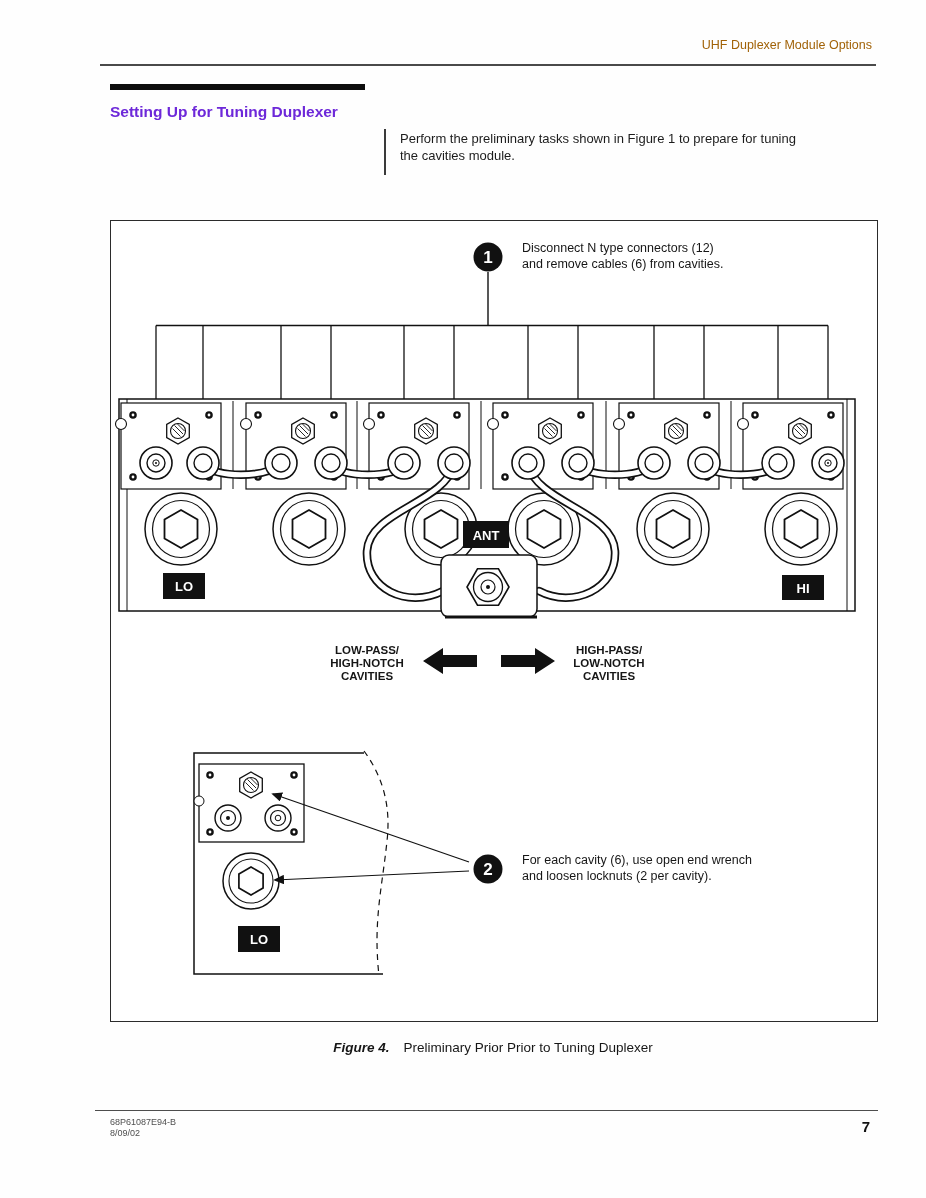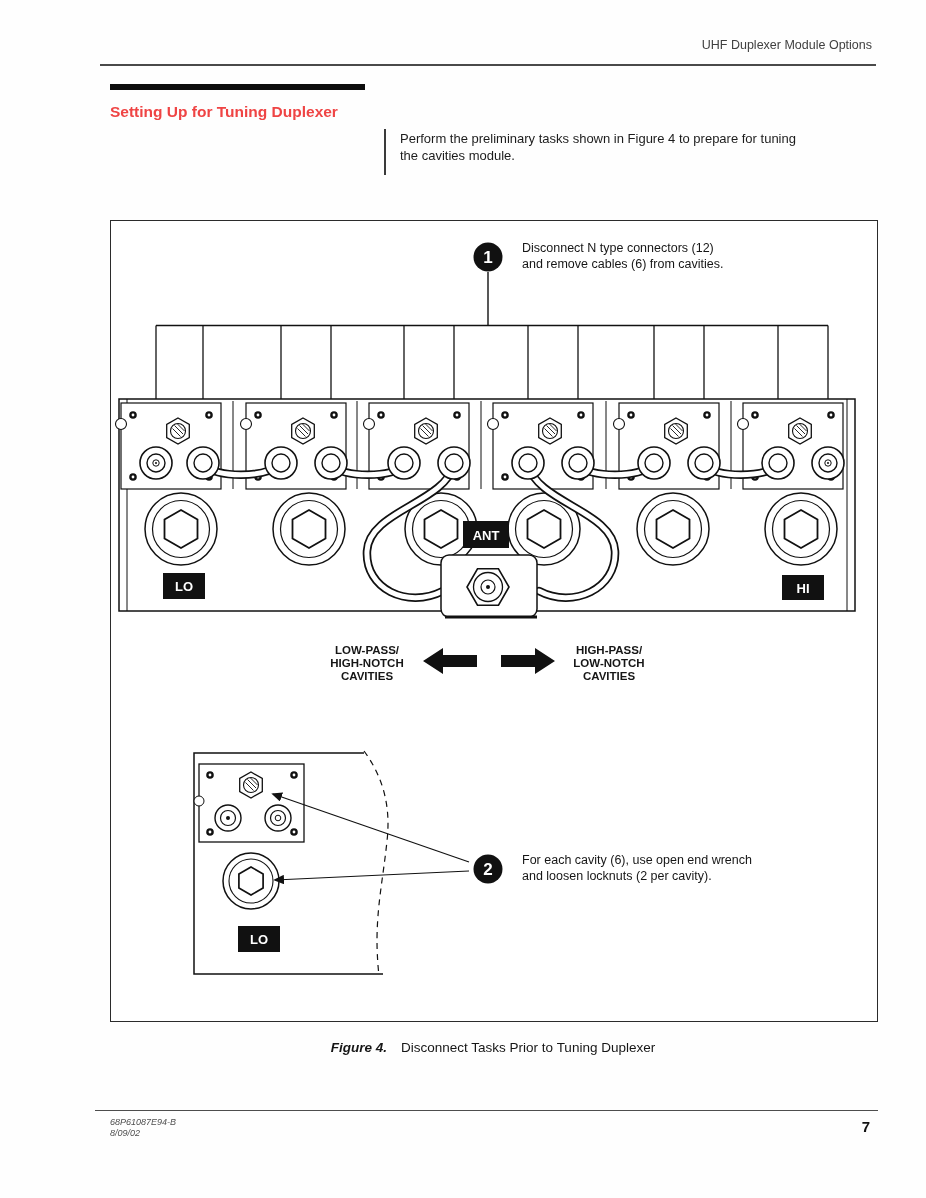--- a/index.html
+++ b/index.html
@@ -7,31 +7,31 @@
     position:relative;
     width:926px;height:1198px;
     background:#fefefe;
     font-family:"Liberation Sans", sans-serif;
     color:#1a1a1a;
     overflow:hidden;
   }
   .abs{position:absolute;}
   .header-title{
     top:38px;right:54px;
-    font-size:12.5px;color:#404040;
+    font-size:12.5px;color:#a16207;
   }
   .header-rule{
     top:64px;left:100px;width:776px;height:2px;background:#4a4a4a;
   }
   .section-bar{
     top:84px;left:110px;width:255px;height:6px;background:#0d0d0d;
   }
   .section-heading{
     top:103px;left:110px;
-    font-size:15.5px;font-weight:bold;color:#ef4444;
+    font-size:15.5px;font-weight:bold;color:#6d28d9;
   }
   .body-rule{
     top:129px;left:384px;width:2px;height:46px;background:#3a3a3a;
   }
   .body-text{
     top:130px;left:400px;width:486px;
     font-size:13px;line-height:17px;color:#1c1c1c;
   }
   .figure-box{
     top:220px;left:110px;width:766px;height:800px;
@@ -40,21 +40,21 @@
   .figure-box svg{display:block;}
   .caption{
     top:1040px;left:110px;width:766px;
     text-align:center;font-size:13.5px;color:#161616;
   }
   .caption .cap-label{font-weight:bold;font-style:italic;margin-right:14px;}
   .footer-rule{
     top:1110px;left:95px;width:783px;height:1px;background:#4d4d4d;
   }
   .footer-doc{
-    top:1117px;left:110px;font-size:9px;line-height:11px;color:#4f4f4f;font-style:italic;
+    top:1117px;left:110px;font-size:9px;line-height:11px;color:#4f4f4f;
   }
   .footer-page{
     top:1118px;right:56px;font-size:15px;font-weight:bold;color:#111;
   }
   svg text{font-family:"Liberation Sans", sans-serif;fill:#161616;}
   .svg-step-text{font-size:12.5px;}
   .svg-callout-num{font-size:17px;font-weight:bold;fill:#fff;}
   .svg-group-label{font-size:11.5px;font-weight:bold;}
   .svg-tag{font-size:13px;font-weight:bold;fill:#fff;}
 </style>
@@ -64,21 +64,21 @@
 <div class="page">
 
   <div class="abs header-title">UHF Duplexer Module Options</div>
   <div class="abs header-rule"></div>
 
   <div class="abs section-bar"></div>
   <div class="abs section-heading">Setting Up for Tuning Duplexer</div>
 
   <div class="abs body-rule"></div>
   <div class="abs body-text">
-    <div>Perform the preliminary tasks shown in Figure 4 to prepare for tuning</div>
+    <div>Perform the preliminary tasks shown in Figure 1 to prepare for tuning</div>
     <div>the cavities module.</div>
   </div>
 
   <div class="abs figure-box">
     <svg width="766" height="800" viewBox="0 0 766 800">
       <defs>
         <marker id="ah" markerWidth="9" markerHeight="8" refX="7.5" refY="4" orient="auto">
           <path d="M0,0 L9,4 L0,8 Z" fill="#111"></path>
         </marker>
         <g id="screw">
@@ -272,21 +272,21 @@
         <line x1="358" y1="650" x2="164" y2="659" stroke="#111" stroke-width="1.2" marker-end="url(#ah)"></line>
         <circle cx="377" cy="648" r="14.5" fill="#111"></circle>
         <text class="svg-callout-num" x="377" y="654" text-anchor="middle">2</text>
         <text class="svg-step-text" x="411" y="643">For each cavity (6), use open end wrench</text>
         <text class="svg-step-text" x="411" y="659">and loosen locknuts (2 per cavity).</text>
       </g>
     </svg>
   </div>
 
   <div class="abs caption">
-    <span class="cap-label">Figure 4.</span><span>Disconnect Tasks Prior to Tuning Duplexer</span>
+    <span class="cap-label">Figure 4.</span><span>Preliminary Prior Prior to Tuning Duplexer</span>
   </div>
 
   <div class="abs footer-rule"></div>
   <div class="abs footer-doc">
     <div>68P61087E94-B</div>
     <div>8/09/02</div>
   </div>
   <div class="abs footer-page">7</div>
 
 </div>

